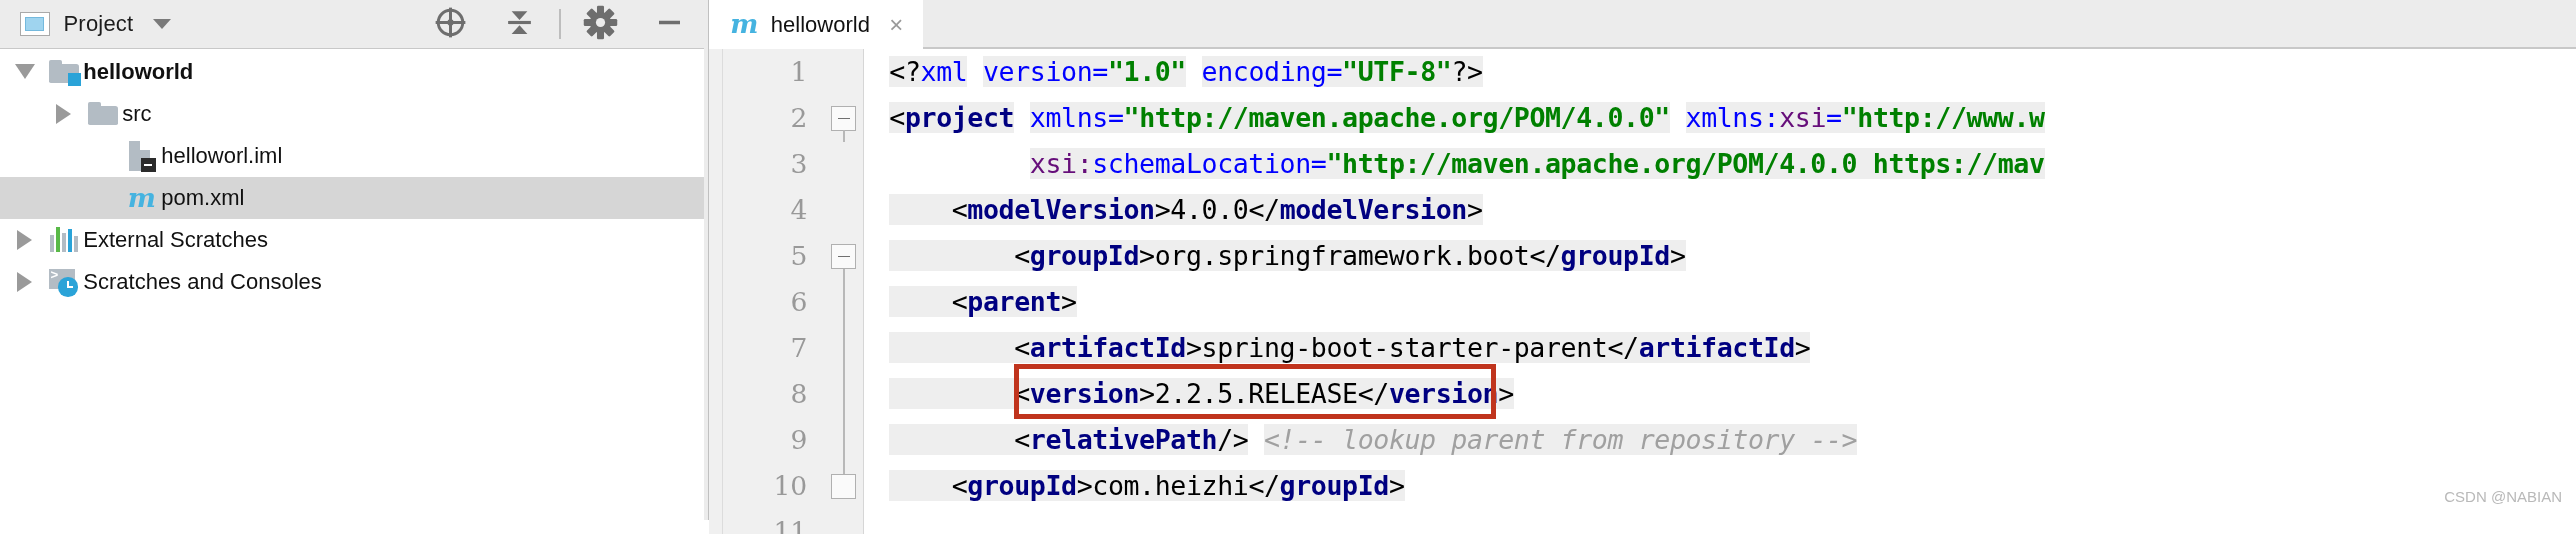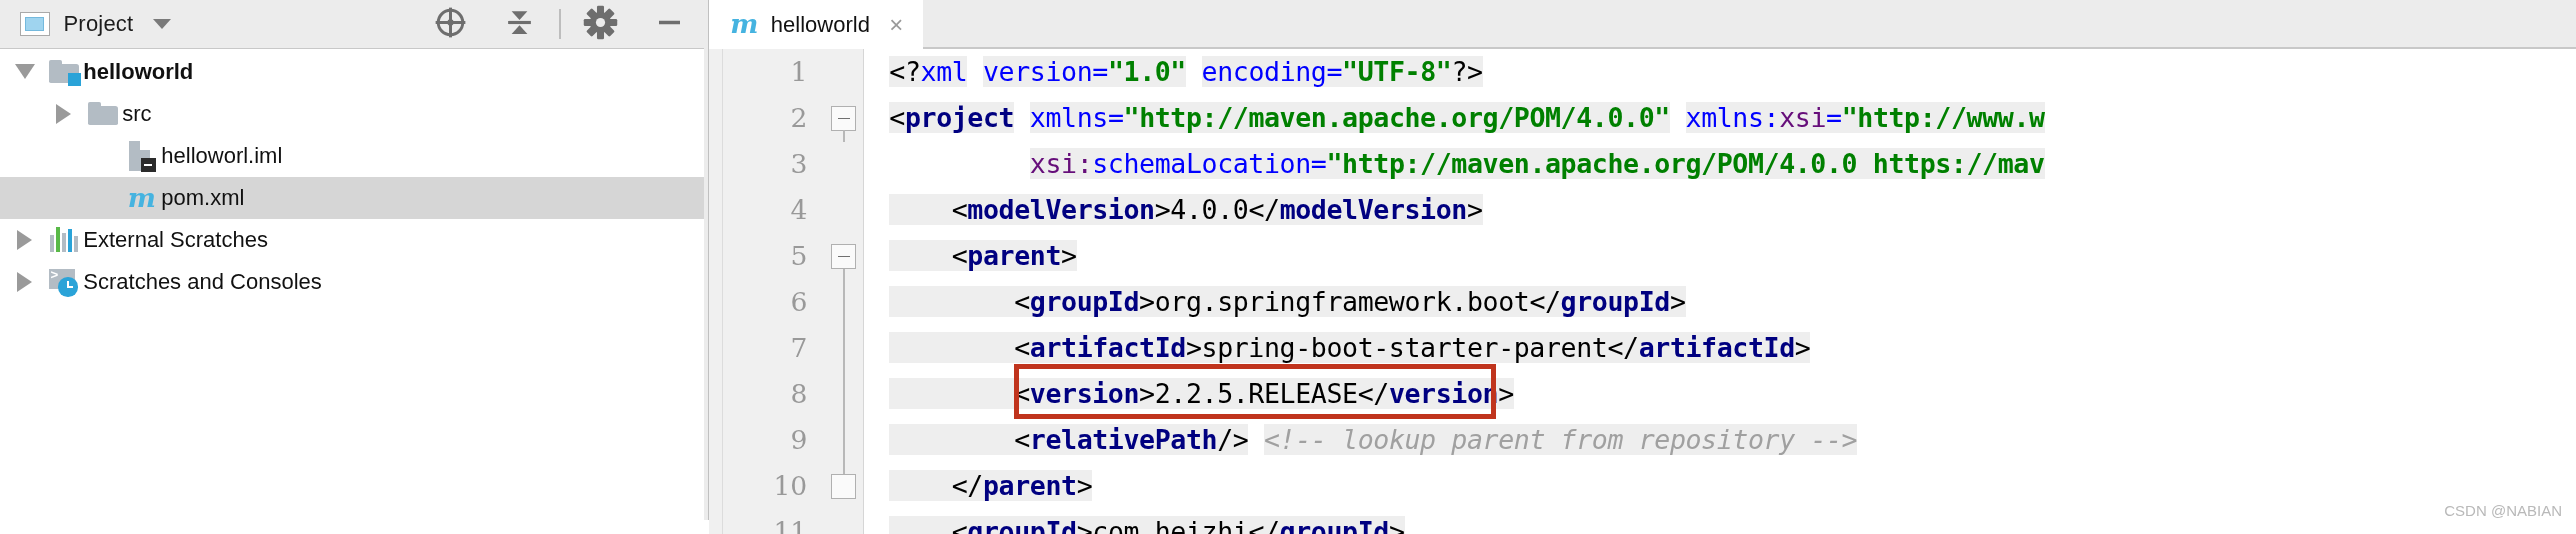--- a/index.html
+++ b/index.html
@@ -134,21 +134,21 @@
   .fold-tail { position:absolute; left:19.5px; width:1.8px; background:#b8b8b8; }
   .fold-end { position:absolute; left:8px; width:25px; height:25px; border:0.9px solid #b0b0b0; background:#fafafa; }
 
   #red-box {
     position:absolute;
     border:5.3px solid #c0341d;
     pointer-events:none;
     z-index:8;
   }
   #watermark {
-    position:absolute; right:14px; bottom:1px;
+    position:absolute; right:14px; bottom:15px;
     font-size:15px; color:#b9b9b9;
     font-family:"Liberation Sans", sans-serif;
     z-index:9;
   }
 </style>
 </head>
 <body>
 
 <div id="app">
 
@@ -340,26 +340,25 @@
             </div>
           <div class="fold-tail" style="top:220px; height:227px;"></div>
           <div class="fold-end" style="top:425px"></div>
         </div>
       </div>
       <div id="code-lines">
           <div class="cline"><span class="brk hl">&lt;?</span><span class="attr hl">xml</span><span class="txt"> </span><span class="attr hl">version</span><span class="attr hl">=</span><span class="val hl">"1.0"</span><span class="txt"> </span><span class="attr hl">encoding</span><span class="attr hl">=</span><span class="val hl">"UTF-8"</span><span class="brk hl">?&gt;</span></div>
           <div class="cline"><span class="brk hl">&lt;</span><span class="tag hl">project</span><span class="txt"> </span><span class="attr hl">xmlns</span><span class="attr hl">=</span><span class="val hl">"http://maven.apache.org/POM/4.0.0"</span><span class="txt"> </span><span class="attr hl">xmlns:</span><span class="ns hl">xsi</span><span class="attr hl">=</span><span class="val hl">"http://www.w</span></div>
           <div class="cline"><span class="txt">         </span><span class="ns hl">xsi:</span><span class="attr hl">schemaLocation</span><span class="attr hl">=</span><span class="val hl">"http://maven.apache.org/POM/4.0.0 https://mav</span></div>
           <div class="cline"><span class="brk hl">    &lt;</span><span class="tag hl">modelVersion</span><span class="brk hl">&gt;</span><span class="txt hl">4.0.0</span><span class="brk hl">&lt;/</span><span class="tag hl">modelVersion</span><span class="brk hl">&gt;</span></div>
+          <div class="cline"><span class="brk hl">        &lt;</span><span class="tag hl">groupId</span><span class="brk hl">&gt;</span><span class="txt hl">org.springframework.boot</span><span class="brk hl">&lt;/</span><span class="tag hl">groupId</span><span class="brk hl">&gt;</span></div>
           <div class="cline"><span class="brk hl">    &lt;</span><span class="tag hl">parent</span><span class="brk hl">&gt;</span></div>
-          <div class="cline"><span class="brk hl">        &lt;</span><span class="tag hl">groupId</span><span class="brk hl">&gt;</span><span class="txt hl">org.springframework.boot</span><span class="brk hl">&lt;/</span><span class="tag hl">groupId</span><span class="brk hl">&gt;</span></div>
           <div class="cline"><span class="brk hl">        &lt;</span><span class="tag hl">artifactId</span><span class="brk hl">&gt;</span><span class="txt hl">spring-boot-starter-parent</span><span class="brk hl">&lt;/</span><span class="tag hl">artifactId</span><span class="brk hl">&gt;</span></div>
           <div class="cline"><span class="brk hl">        &lt;</span><span class="tag hl">version</span><span class="brk hl">&gt;</span><span class="txt hl">2.2.5.RELEASE</span><span class="brk hl">&lt;/</span><span class="tag hl">version</span><span class="brk hl">&gt;</span></div>
           <div class="cline"><span class="brk hl">        &lt;</span><span class="tag hl">relativePath</span><span class="brk hl">/&gt;</span><span class="txt"> </span><span class="cmt hl">&lt;!-- lookup parent from repository --&gt;</span></div>
-          <div class="cline"><span class="brk hl">    &lt;/</span><span class="tag hl">parent</span><span class="brk hl">&gt;</span></div>
           <div class="cline"><span class="brk hl">    &lt;</span><span class="tag hl">groupId</span><span class="brk hl">&gt;</span><span class="txt hl">com.heizhi</span><span class="brk hl">&lt;/</span><span class="tag hl">groupId</span><span class="brk hl">&gt;</span></div>
         </div>
     </div>
 
     <div id="red-box" style="top: 364px; left: 305px; width: 482px; height: 55px; border-color: rgb(192, 52, 29);"></div>
   </div>
 
   <div id="watermark">CSDN @NABIAN</div>
 </div>
 

